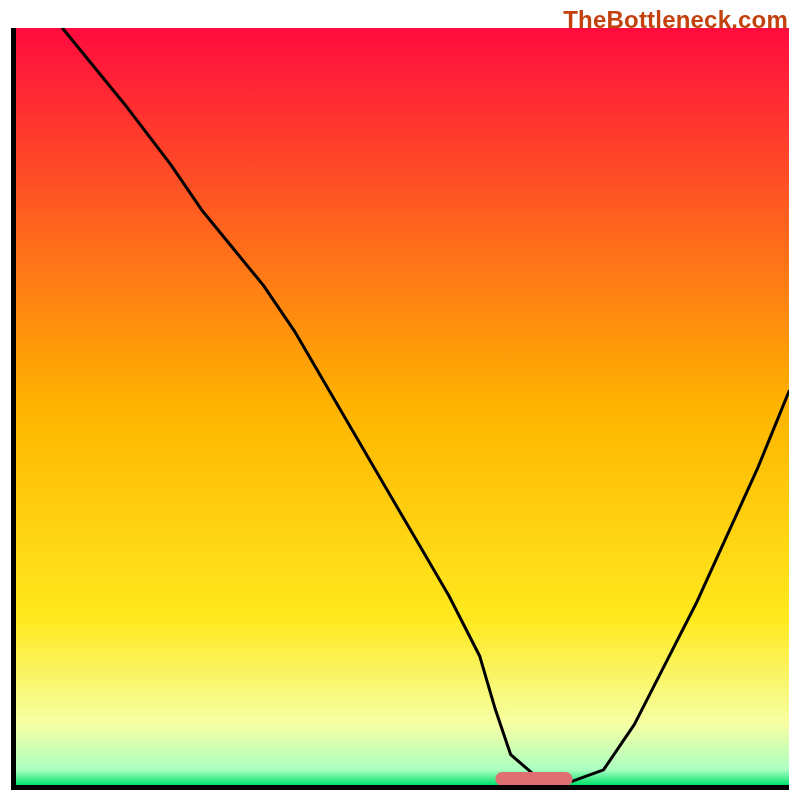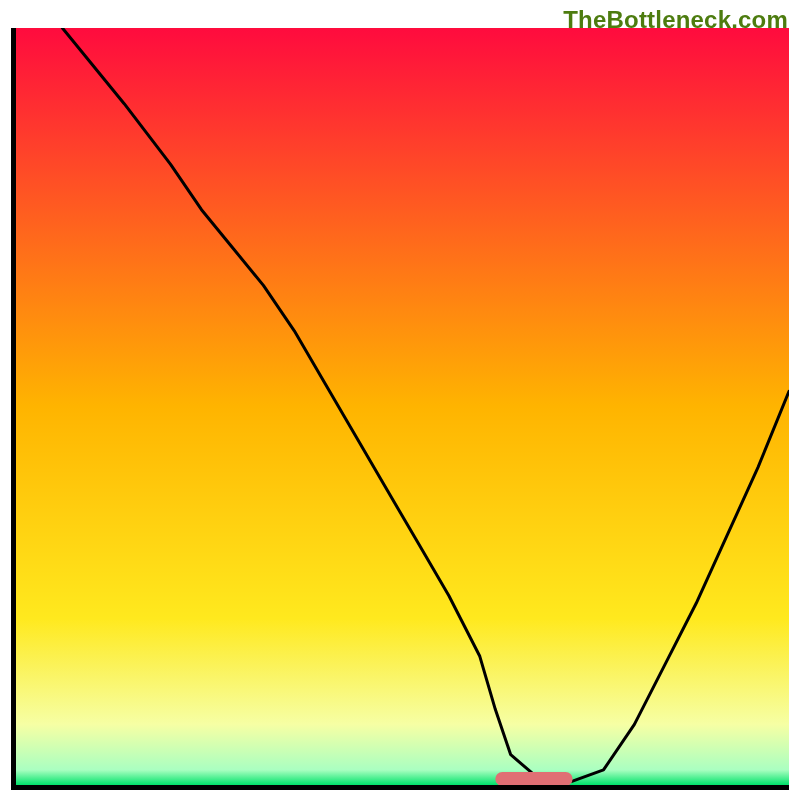--- a/index.html
+++ b/index.html
@@ -14,21 +14,21 @@
     position: relative;
     width: 800px;
     height: 800px;
   }
   .watermark {
     position: absolute;
     top: 6px;
     right: 12px;
     font-size: 24px;
     font-weight: 700;
-    color: #4d7c0f;
+    color: #c2410c;
     letter-spacing: 0.2px;
   }
   .plot-frame {
     position: absolute;
     left: 11px;
     top: 28px;
     width: 778px;
     height: 762px;
     border-left: 5px solid #000;
     border-bottom: 5px solid #000;

